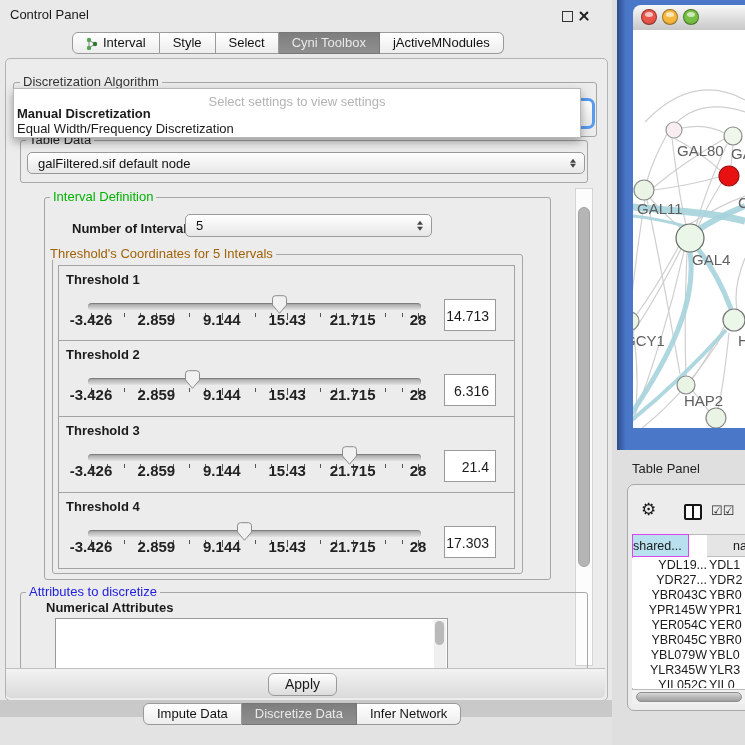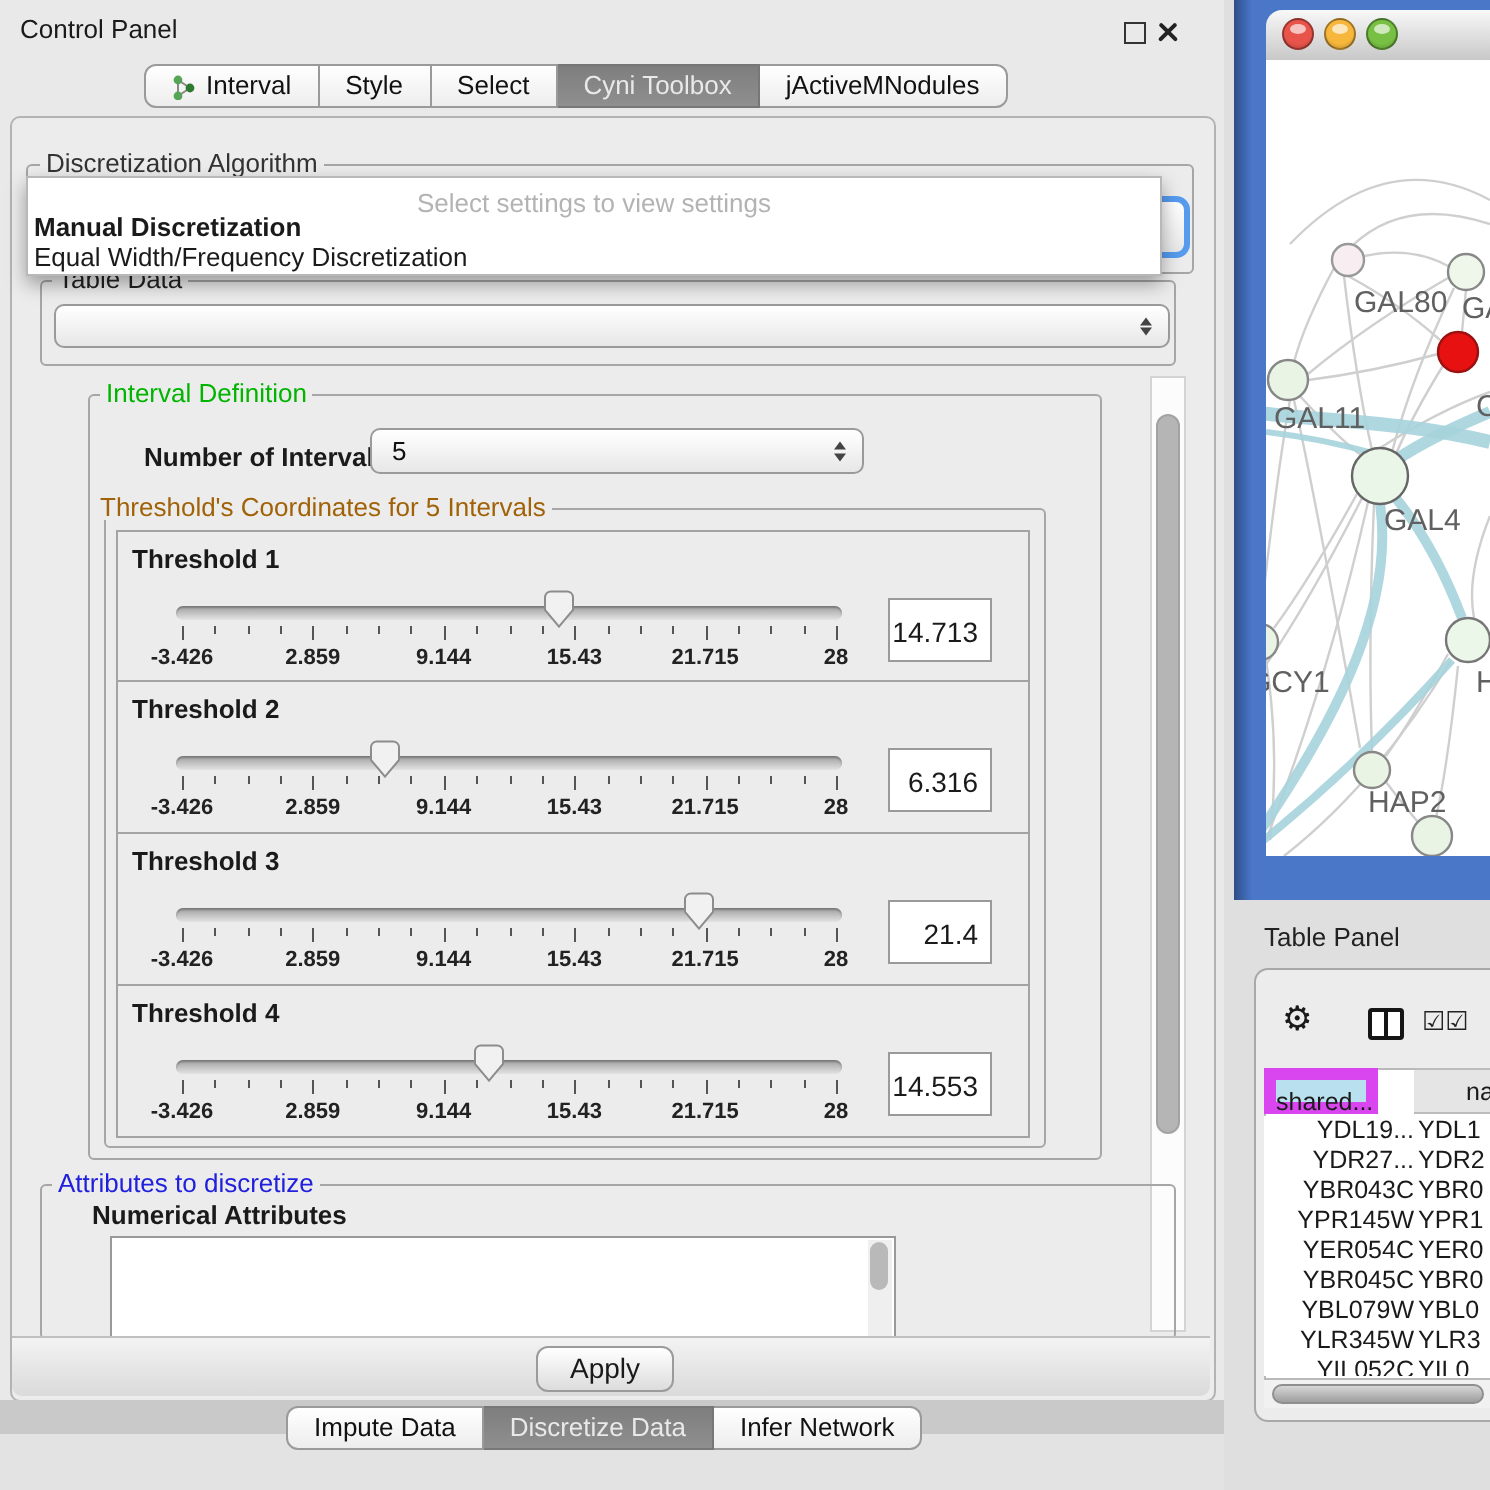--- a/index.html
+++ b/index.html
@@ -44,21 +44,21 @@
   
   #main-sb-track{left:575px;top:188px;width:18px;height:478px;background:#fcfcfc;border:1px solid #d4d4d4;box-sizing:border-box}
   #main-sb-thumb{left:578px;top:207px;width:12px;height:360px;background:#b5b5b5;border:1px solid #a3a3a3;border-radius:7px;box-sizing:border-box}
   
   .thpanel{position:absolute;left:58px;width:457px;border:1px solid #a3a3a3;background:#ececec;box-sizing:border-box}
   .thlabel{position:absolute;left:7px;top:6px;font-weight:bold;font-size:13px}
   .thtrack{position:absolute;left:29px;top:37px;width:333px;height:7px;border-radius:4px;
            background:linear-gradient(#9f9f9f,#e3e3e3);box-shadow:inset 0 1px 1px rgba(0,0,0,.25)}
   .thhandle{position:absolute;top:29px}
   .tick{position:absolute;width:1px;background:#555}
-  .ticklabel{position:absolute;top:57px;transform:translateX(-50%);font-size:11px;font-weight:600;color:#222;white-space:nowrap}
+  .ticklabel{position:absolute;top:45px;transform:translateX(-50%);font-size:15px;font-weight:600;color:#222;white-space:nowrap}
   .thvalue{position:absolute;left:385px;top:33px;width:52px;height:32px;background:#fff;border:1px solid #9a9a9a;
            font-size:14px;line-height:32px;text-align:right;padding-right:6px;box-sizing:border-box}
   
   #attr-list{left:55px;top:618px;width:393px;height:60px;background:#fff;border:1px solid #999;box-sizing:border-box;overflow:hidden}
   .attr-item{padding-left:6px;line-height:15px;font-size:13px;margin-top:1px}
   #attr-sb{position:absolute;right:1px;top:1px;width:12px;height:48px;background:#efefef}
   #attr-sb i{position:absolute;left:1px;top:1px;width:9px;height:24px;background:#b9b9b9;border-radius:5px}
   #footer-sep{left:6px;top:668px;width:599px;height:1px;background:#bfbfbf}
   #footer{left:6px;top:669px;width:599px;height:29px;background:linear-gradient(#f3f3f3,#dadada);border-radius:0 0 5px 5px}
   #apply-btn{left:268px;top:673px;width:69px;height:23px;border:1px solid #9b9b9b;border-radius:6px;
@@ -72,21 +72,21 @@
   #net-canvas{left:633px;top:30px;width:112px;height:398px;background:#fff}
   
   #tp-title{left:632px;top:461px;font-size:13px;color:#222}
   #tp-container{left:627px;top:484px;width:127px;height:225px;background:#ececec;border:1px solid #a8a8a8;border-radius:7px}
   #gear-icon{left:641px;top:501px;font-size:17px;color:#1a1a1a;line-height:18px}
   #cols-icon{left:684px;top:504px;width:14px;height:12px;background:#fff;border:2px solid #151515;border-radius:2px}
   #cols-icon:after{content:"";position:absolute;left:6px;top:0;width:2px;height:12px;background:#151515}
   #checks-icon{left:711px;top:503px;font-size:13px;color:#222;letter-spacing:0}
   #tbl-white{left:632px;top:534px;width:122px;height:156px;background:#fff;border:1px solid #b9b9b9;box-sizing:border-box}
   .hdr{position:absolute;top:534px;height:23px;font-size:12.5px;line-height:23px;box-sizing:border-box}
-  #hdr1{left:632px;width:57px;background:#b9e0ef;border:6px solid #d946ef;text-align:center}
+  #hdr1{left:632px;width:57px;background:#b9e0ef;border:1px solid #d946ef;text-align:left}
   #hdr2{left:707px;width:85px;background:#e5e5e5;border:1px solid #bcbcbc;border-left:none;padding-left:26px}
   .trow{position:absolute;left:632px;width:160px;height:15px;font-size:12.5px;line-height:15px;background:#fff}
   .trow .c1{position:absolute;left:0;width:75px;text-align:right}
   .trow .c2{position:absolute;left:76px;padding-left:1px}
   #hscroll-track{left:632px;top:690px;width:122px;height:14px;background:#f1f1f1}
   #hscroll-thumb{left:636px;top:692px;width:106px;height:10px;border-radius:5px;border:1px solid #8f8f8f;
                  background:linear-gradient(#d6d6d6,#9e9e9e);box-sizing:border-box}
   .bold{font-weight:bold}
 </style>
 </head>
@@ -134,20 +134,21 @@
 
 <div class="abs" id="popup">
   <div class="hint">Select settings to view settings</div>
 <div class="popup-item bold" style="top: 17px;">Manual Discretization</div>
     <div class="popup-item" style="top: 32px;">Equal Width/Frequency Discretization</div>
   </div>
 
 <div class="groupbox" style="left:20px;top:140px;width:566px;height:41px"></div>
 <div class="grouptitle" style="left:26px;top:133px;color:#222">Table Data</div>
 <div class="combo" style="left:27px;top:152px;width:558px;height:22px">
+  <span>galFiltered.sif default node</span>
   <span class="stepper">
       <b class="up"></b>
       <b class="dn"></b>
     </span>
 </div>
 
 <div class="abs" id="main-sb-track"></div>
 <div class="abs" id="main-sb-thumb"></div>
 
 <div class="groupbox" style="left:44px;top:197px;width:505px;height:381px"></div>
@@ -295,21 +296,21 @@
       <div class="tick" style="left: 359px; top: 47px; height: 7px;"></div>
       <div class="ticklabel" style="left: 32px;">-3.426</div>
       <div class="ticklabel" style="left: 97.4px;">2.859</div>
       <div class="ticklabel" style="left: 162.8px;">9.144</div>
       <div class="ticklabel" style="left: 228.2px;">15.43</div>
       <div class="ticklabel" style="left: 293.6px;">21.715</div>
       <div class="ticklabel" style="left: 359px;">28</div>
       <div class="thhandle" style="left: 178.188px;"><svg width="15" height="19" xmlns="http://www.w3.org/2000/svg">
           <path d="M3.5,0.7 h8 a3,3 0 0 1 3,3 v6.3 l-7,8.3 l-7,-8.3 v-6.3 a3,3 0 0 1 3,-3 z" fill="#f1f1f1" stroke="#8c8c8c"></path>
         </svg></div>
-      <div class="thvalue">14.553</div>
+      <div class="thvalue">17.303</div>
     </div>
   </div>
 
 <div class="groupbox" style="left:20px;top:592px;width:566px;height:76px;overflow:hidden"></div>
 <div class="grouptitle" style="left:26px;top:585px;color:#2020dd">Attributes to discretize</div>
 <div class="abs bold" style="left:46px;top:600px">Numerical Attributes</div>
 <div class="abs" id="attr-list">
   <div id="attr-sb">
       <i></i>
     </div>

